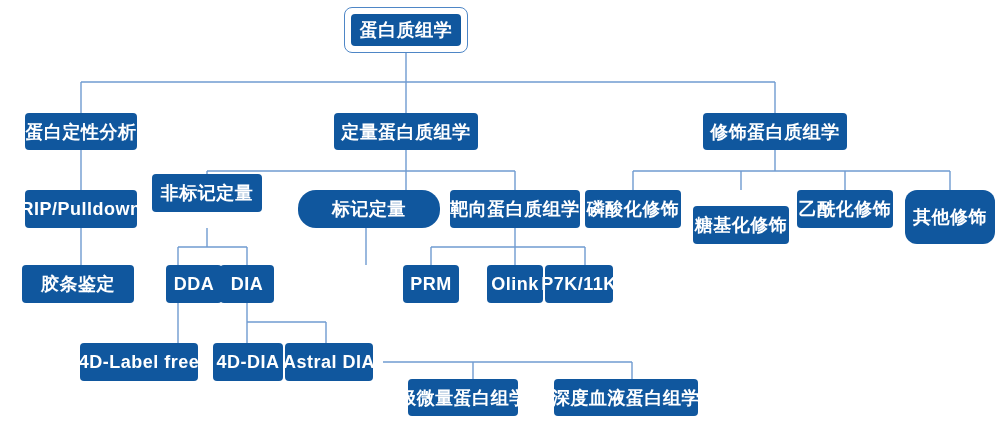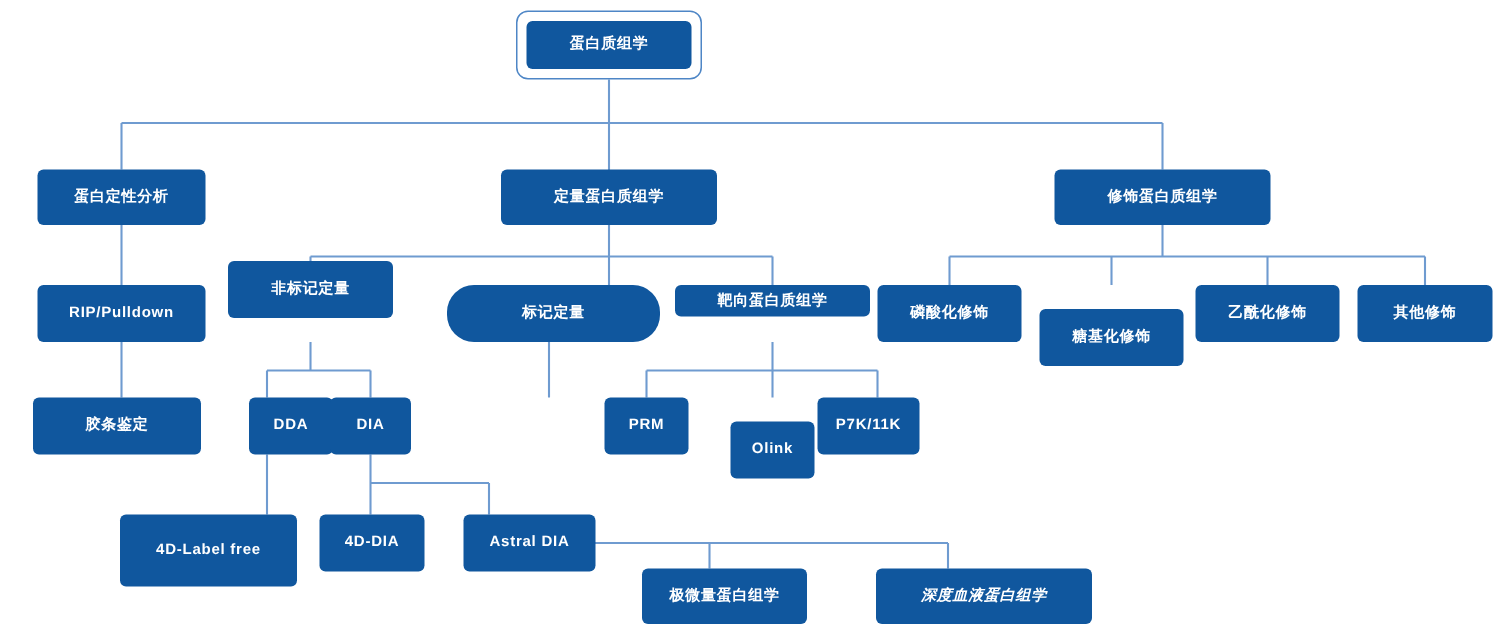--- a/index.html
+++ b/index.html
@@ -32,21 +32,21 @@
     stroke-width: 1.4;
   }
   .node {
     position: absolute;
     background: var(--node-fill);
     color: var(--node-text);
     border-radius: 4px;
     display: flex;
     align-items: center;
     justify-content: center;
-    font-size: 10px;
+    font-size: 18px;
     font-weight: 600;
     letter-spacing: 0.5px;
     white-space: nowrap;
     line-height: 1;
   }
   .root-frame {
     position: absolute;
     left: 344px; top: 7px;
     width: 124px; height: 46px;
     border: 1.5px solid var(--root-border);
@@ -115,33 +115,33 @@
     <div class="node">蛋白质组学</div>
   </div>
 
   <div class="node" style="left:334px;top:113px;width:144px;height:37px;">定量蛋白质组学</div>
   <div class="node" style="left:25px;top:113px;width:112px;height:37px;">蛋白定性分析</div>
   <div class="node" style="left:703px;top:113px;width:144px;height:37px;">修饰蛋白质组学</div>
 
   <div class="node" style="left:25px;top:190px;width:112px;height:38px;">RIP/Pulldown</div>
   <div class="node" style="left:152px;top:174px;width:110px;height:38px;">非标记定量</div>
   <div class="node" style="left:298px;top:190px;width:142px;height:38px;border-radius:18px;">标记定量</div>
-  <div class="node" style="left:450px;top:190px;width:130px;height:21px;">靶向蛋白质组学</div>
+  <div class="node" style="left:450px;top:190px;width:130px;height:38px;">靶向蛋白质组学</div>
   <div class="node" style="left:585px;top:190px;width:96px;height:38px;">磷酸化修饰</div>
   <div class="node" style="left:693px;top:206px;width:96px;height:38px;">糖基化修饰</div>
   <div class="node" style="left:797px;top:190px;width:96px;height:38px;">乙酰化修饰</div>
-  <div class="node" style="left:905px;top:190px;width:90px;height:38px;">其他修饰</div>
+  <div class="node" style="left:905px;top:190px;width:90px;height:54px;border-radius:12px;">其他修饰</div>
 
   <div class="node" style="left:22px;top:265px;width:112px;height:38px;">胶条鉴定</div>
   <div class="node" style="left:150px;top:265px;width:56px;height:38px;margin-left:16px;">DDA</div>
   <div class="node" style="left:220px;top:265px;width:54px;height:38px;">DIA</div>
   <div class="node" style="left:403px;top:265px;width:56px;height:38px;">PRM</div>
-  <div class="node" style="left:487px;top:265px;width:56px;height:38px;margin-top:16px;">Olink</div>
+  <div class="node" style="left:487px;top:265px;width:56px;height:38px;">Olink</div>
   <div class="node" style="left:545px;top:265px;width:68px;height:38px;">P7K/11K</div>
 
-  <div class="node" style="left:80px;top:343px;width:118px;height:48px;">4D-Label free</div>
+  <div class="node" style="left:80px;top:343px;width:118px;height:38px;">4D-Label free</div>
   <div class="node" style="left:213px;top:343px;width:70px;height:38px;">4D-DIA</div>
-  <div class="node" style="left:309px;top:343px;width:88px;height:38px;">Astral DIA</div>
+  <div class="node" style="left:285px;top:343px;width:88px;height:38px;">Astral DIA</div>
 
-  <div class="node" style="left:428px;top:379px;width:110px;height:37px;">极微量蛋白组学</div>
-  <div class="node" style="left:584px;top:379px;width:144px;height:37px;font-style:italic;">深度血液蛋白组学</div>
+  <div class="node" style="left:408px;top:379px;width:110px;height:37px;">极微量蛋白组学</div>
+  <div class="node" style="left:554px;top:379px;width:144px;height:37px;">深度血液蛋白组学</div>
 
 </div>
 
 </body></html>

